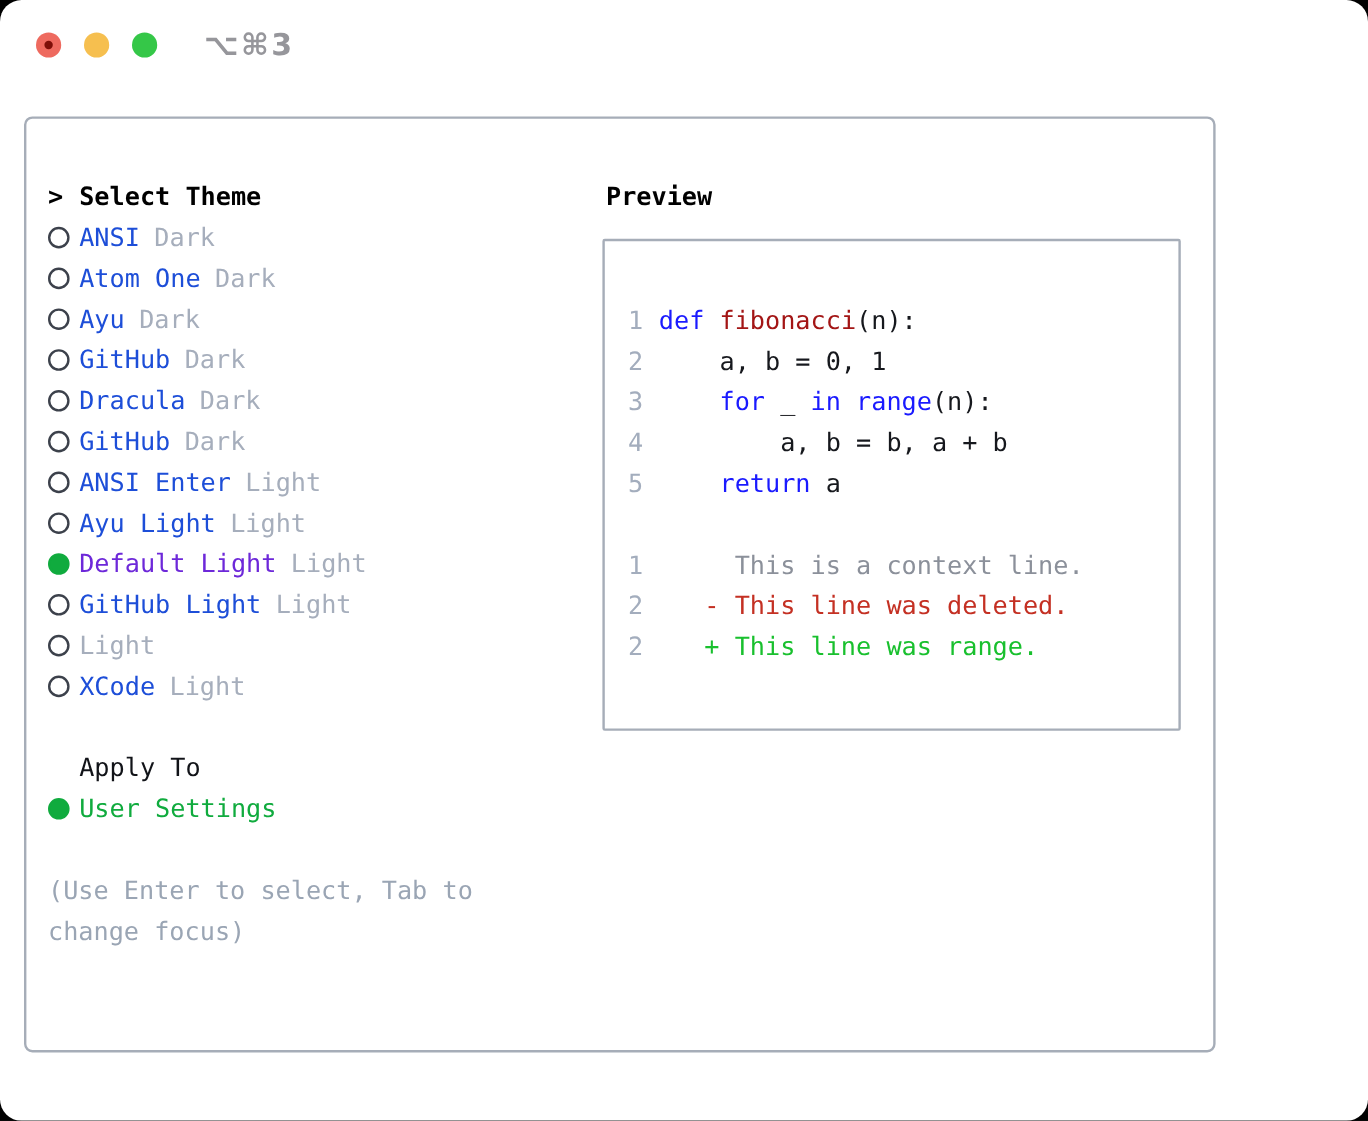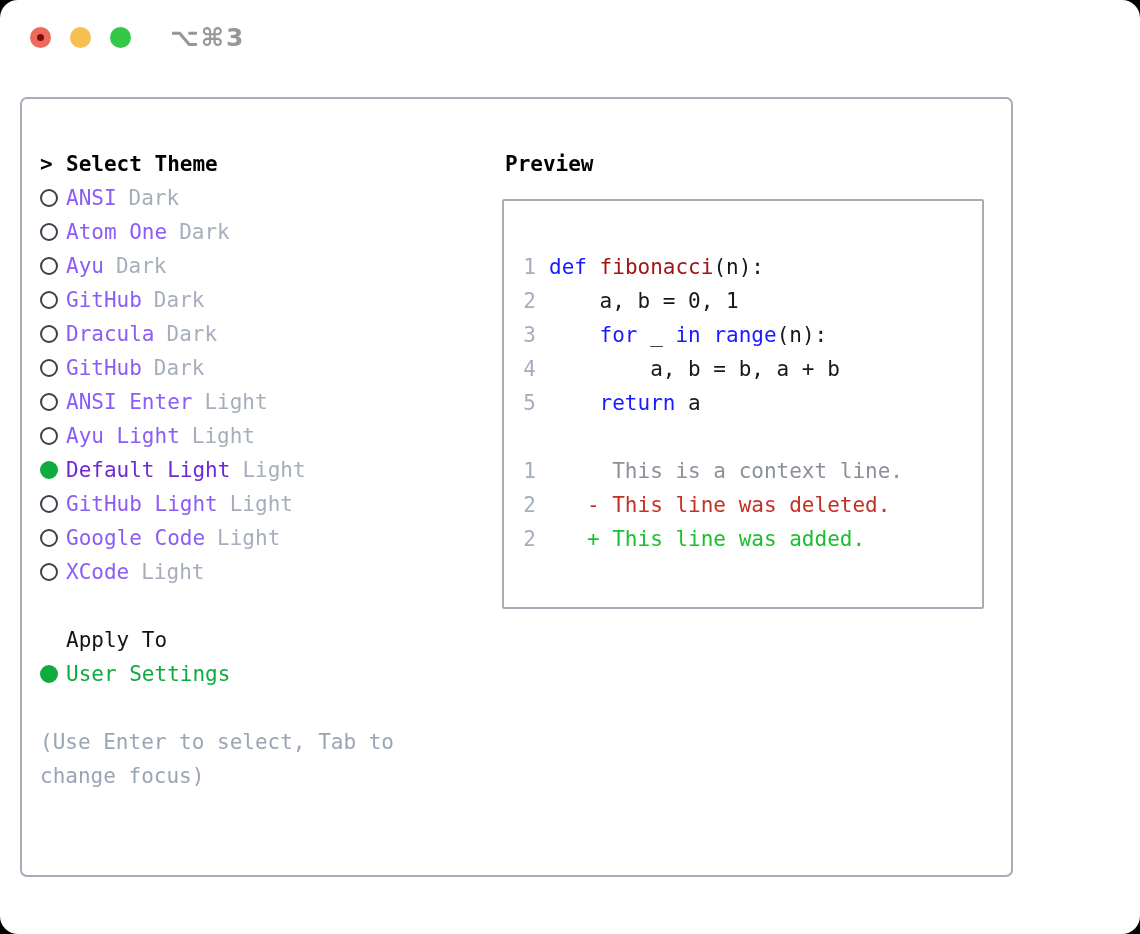--- a/index.html
+++ b/index.html
@@ -23,21 +23,21 @@
     border:2px solid #a6adb8;border-radius:7px;display:flex;background:#fff;
   }
   .left-col{width:480px;box-sizing:border-box;padding:48px 0 0 18px;flex:none;}
   .right-col{flex:1;box-sizing:border-box;padding:48px 27px 0 0;}
   .row{display:flex;align-items:center;height:34px;font-size:21px;line-height:34px;white-space:pre;}
   .marker{width:26px;flex:none;display:flex;align-items:center;}
   .dot{width:14px;height:14px;border:2px solid #3c414b;border-radius:50%;box-sizing:content-box;}
   .row.sel .dot{background:#10ab3e;border-color:#10ab3e;}
   .prompt{font-weight:700;color:#000;font-size:21px;}
   .list-title{font-weight:700;color:#000;}
-  .name{color:#8b5cf6;margin-right:12px;}
+  .name{color:#1d4ed8;margin-right:12px;}
   .row.sel .name{color:#6d28d9;}
   .tag{color:#a6aebc;}
   .section-title{color:#111318;}
   .opt-label{color:#2e3542;text-align:center;}
   .row.sel .opt-label{color:#10ab3e;}
   .spacer{height:34px;}
   .help{margin-top:34px;max-width:432px;font-size:21px;line-height:34px;color:#9aa5b4;}
   
   .preview-title{height:34px;line-height:34px;font-size:21px;font-weight:700;color:#000;padding-left:3px;}
   .preview-box{
@@ -80,21 +80,21 @@
           <div class="row"><span class="marker"><span class="dot"></span></span><span class="name">ANSI</span><span class="tag">Dark</span></div>
           <div class="row"><span class="marker"><span class="dot"></span></span><span class="name">Atom One</span><span class="tag">Dark</span></div>
           <div class="row"><span class="marker"><span class="dot"></span></span><span class="name">Ayu</span><span class="tag">Dark</span></div>
           <div class="row"><span class="marker"><span class="dot"></span></span><span class="name">GitHub</span><span class="tag">Dark</span></div>
           <div class="row"><span class="marker"><span class="dot"></span></span><span class="name">Dracula</span><span class="tag">Dark</span></div>
           <div class="row"><span class="marker"><span class="dot"></span></span><span class="name">GitHub</span><span class="tag">Dark</span></div>
           <div class="row"><span class="marker"><span class="dot"></span></span><span class="name">ANSI Enter</span><span class="tag">Light</span></div>
           <div class="row"><span class="marker"><span class="dot"></span></span><span class="name">Ayu Light</span><span class="tag">Light</span></div>
           <div class="row sel"><span class="marker"><span class="dot"></span></span><span class="name">Default Light</span><span class="tag">Light</span></div>
           <div class="row"><span class="marker"><span class="dot"></span></span><span class="name">GitHub Light</span><span class="tag">Light</span></div>
-          <div class="row"><span class="marker"><span class="dot"></span></span><span class="name">Google Code</span><span class="tag">Light</span></div>
+          <div class="row"><span class="marker"><span class="dot"></span></span><span class="tag">Light</span></div>
           <div class="row"><span class="marker"><span class="dot"></span></span><span class="name">XCode</span><span class="tag">Light</span></div>
         </div>
 
       <div class="spacer"></div>
 
       <div class="row">
         <span class="marker"></span>
         <span class="section-title">Apply To</span>
       </div>
 
@@ -109,18 +109,18 @@
       <div class="preview-title">Preview</div>
       <div class="preview-box" id="preview-box">
           <div class="cline"><span class="ln">1</span><span class="ccontent"><span class="tok-keyword">def</span><span class="tok-plain"> </span><span class="tok-function">fibonacci</span><span class="tok-plain">(n):</span></span></div>
           <div class="cline"><span class="ln">2</span><span class="ccontent"><span class="tok-plain">    a, b = 0, 1</span></span></div>
           <div class="cline"><span class="ln">3</span><span class="ccontent"><span class="tok-plain">    </span><span class="tok-keyword">for</span><span class="tok-plain"> _ </span><span class="tok-keyword">in</span><span class="tok-plain"> </span><span class="tok-keyword">range</span><span class="tok-plain">(n):</span></span></div>
           <div class="cline"><span class="ln">4</span><span class="ccontent"><span class="tok-plain">        a, b = b, a + b</span></span></div>
           <div class="cline"><span class="ln">5</span><span class="ccontent"><span class="tok-plain">    </span><span class="tok-keyword">return</span><span class="tok-plain"> a</span></span></div>
           <div class="cline"><span class="ln"></span><span class="ccontent"></span></div>
           <div class="cline"><span class="ln">1</span><span class="ccontent"><span class="tok-context">     This is a context line.</span></span></div>
           <div class="cline"><span class="ln">2</span><span class="ccontent"><span class="tok-deleted">   - This line was deleted.</span></span></div>
-          <div class="cline"><span class="ln">2</span><span class="ccontent"><span class="tok-added">   + This line was added.</span></span></div>
+          <div class="cline"><span class="ln">2</span><span class="ccontent"><span class="tok-added">   + This line was range.</span></span></div>
         </div>
     </div>
 
   </div>
 </div>
 
 </body></html>

